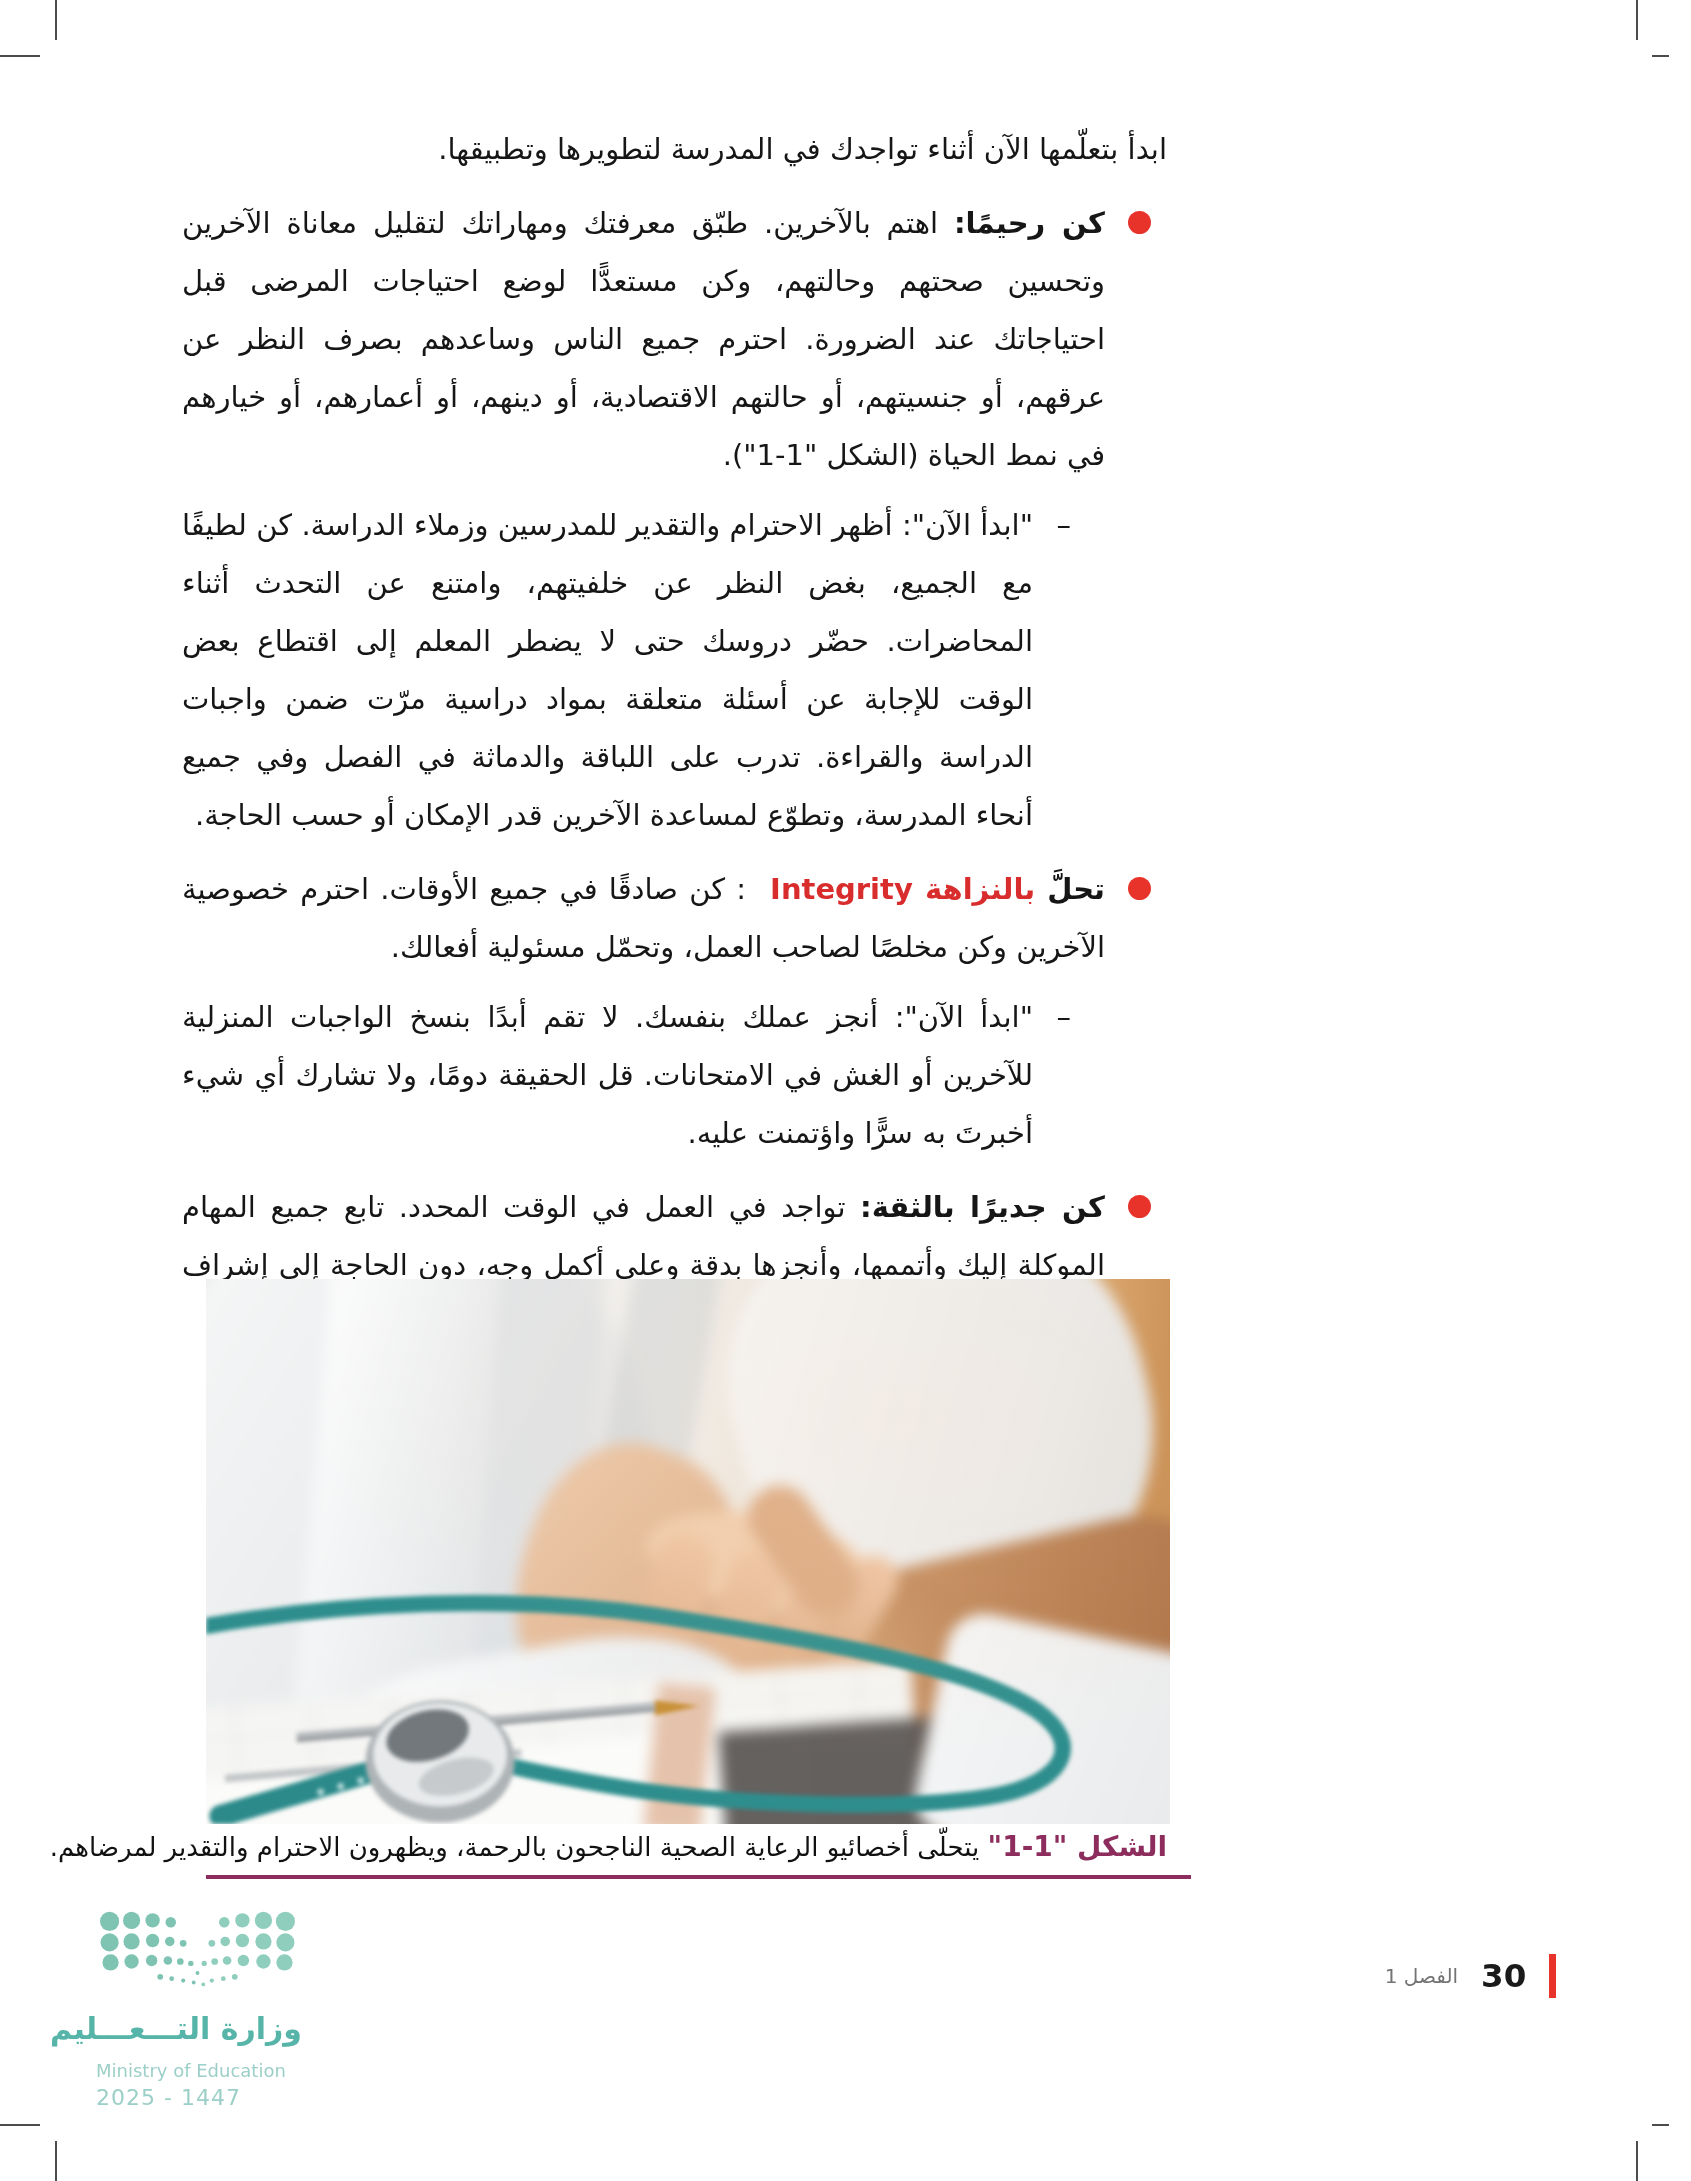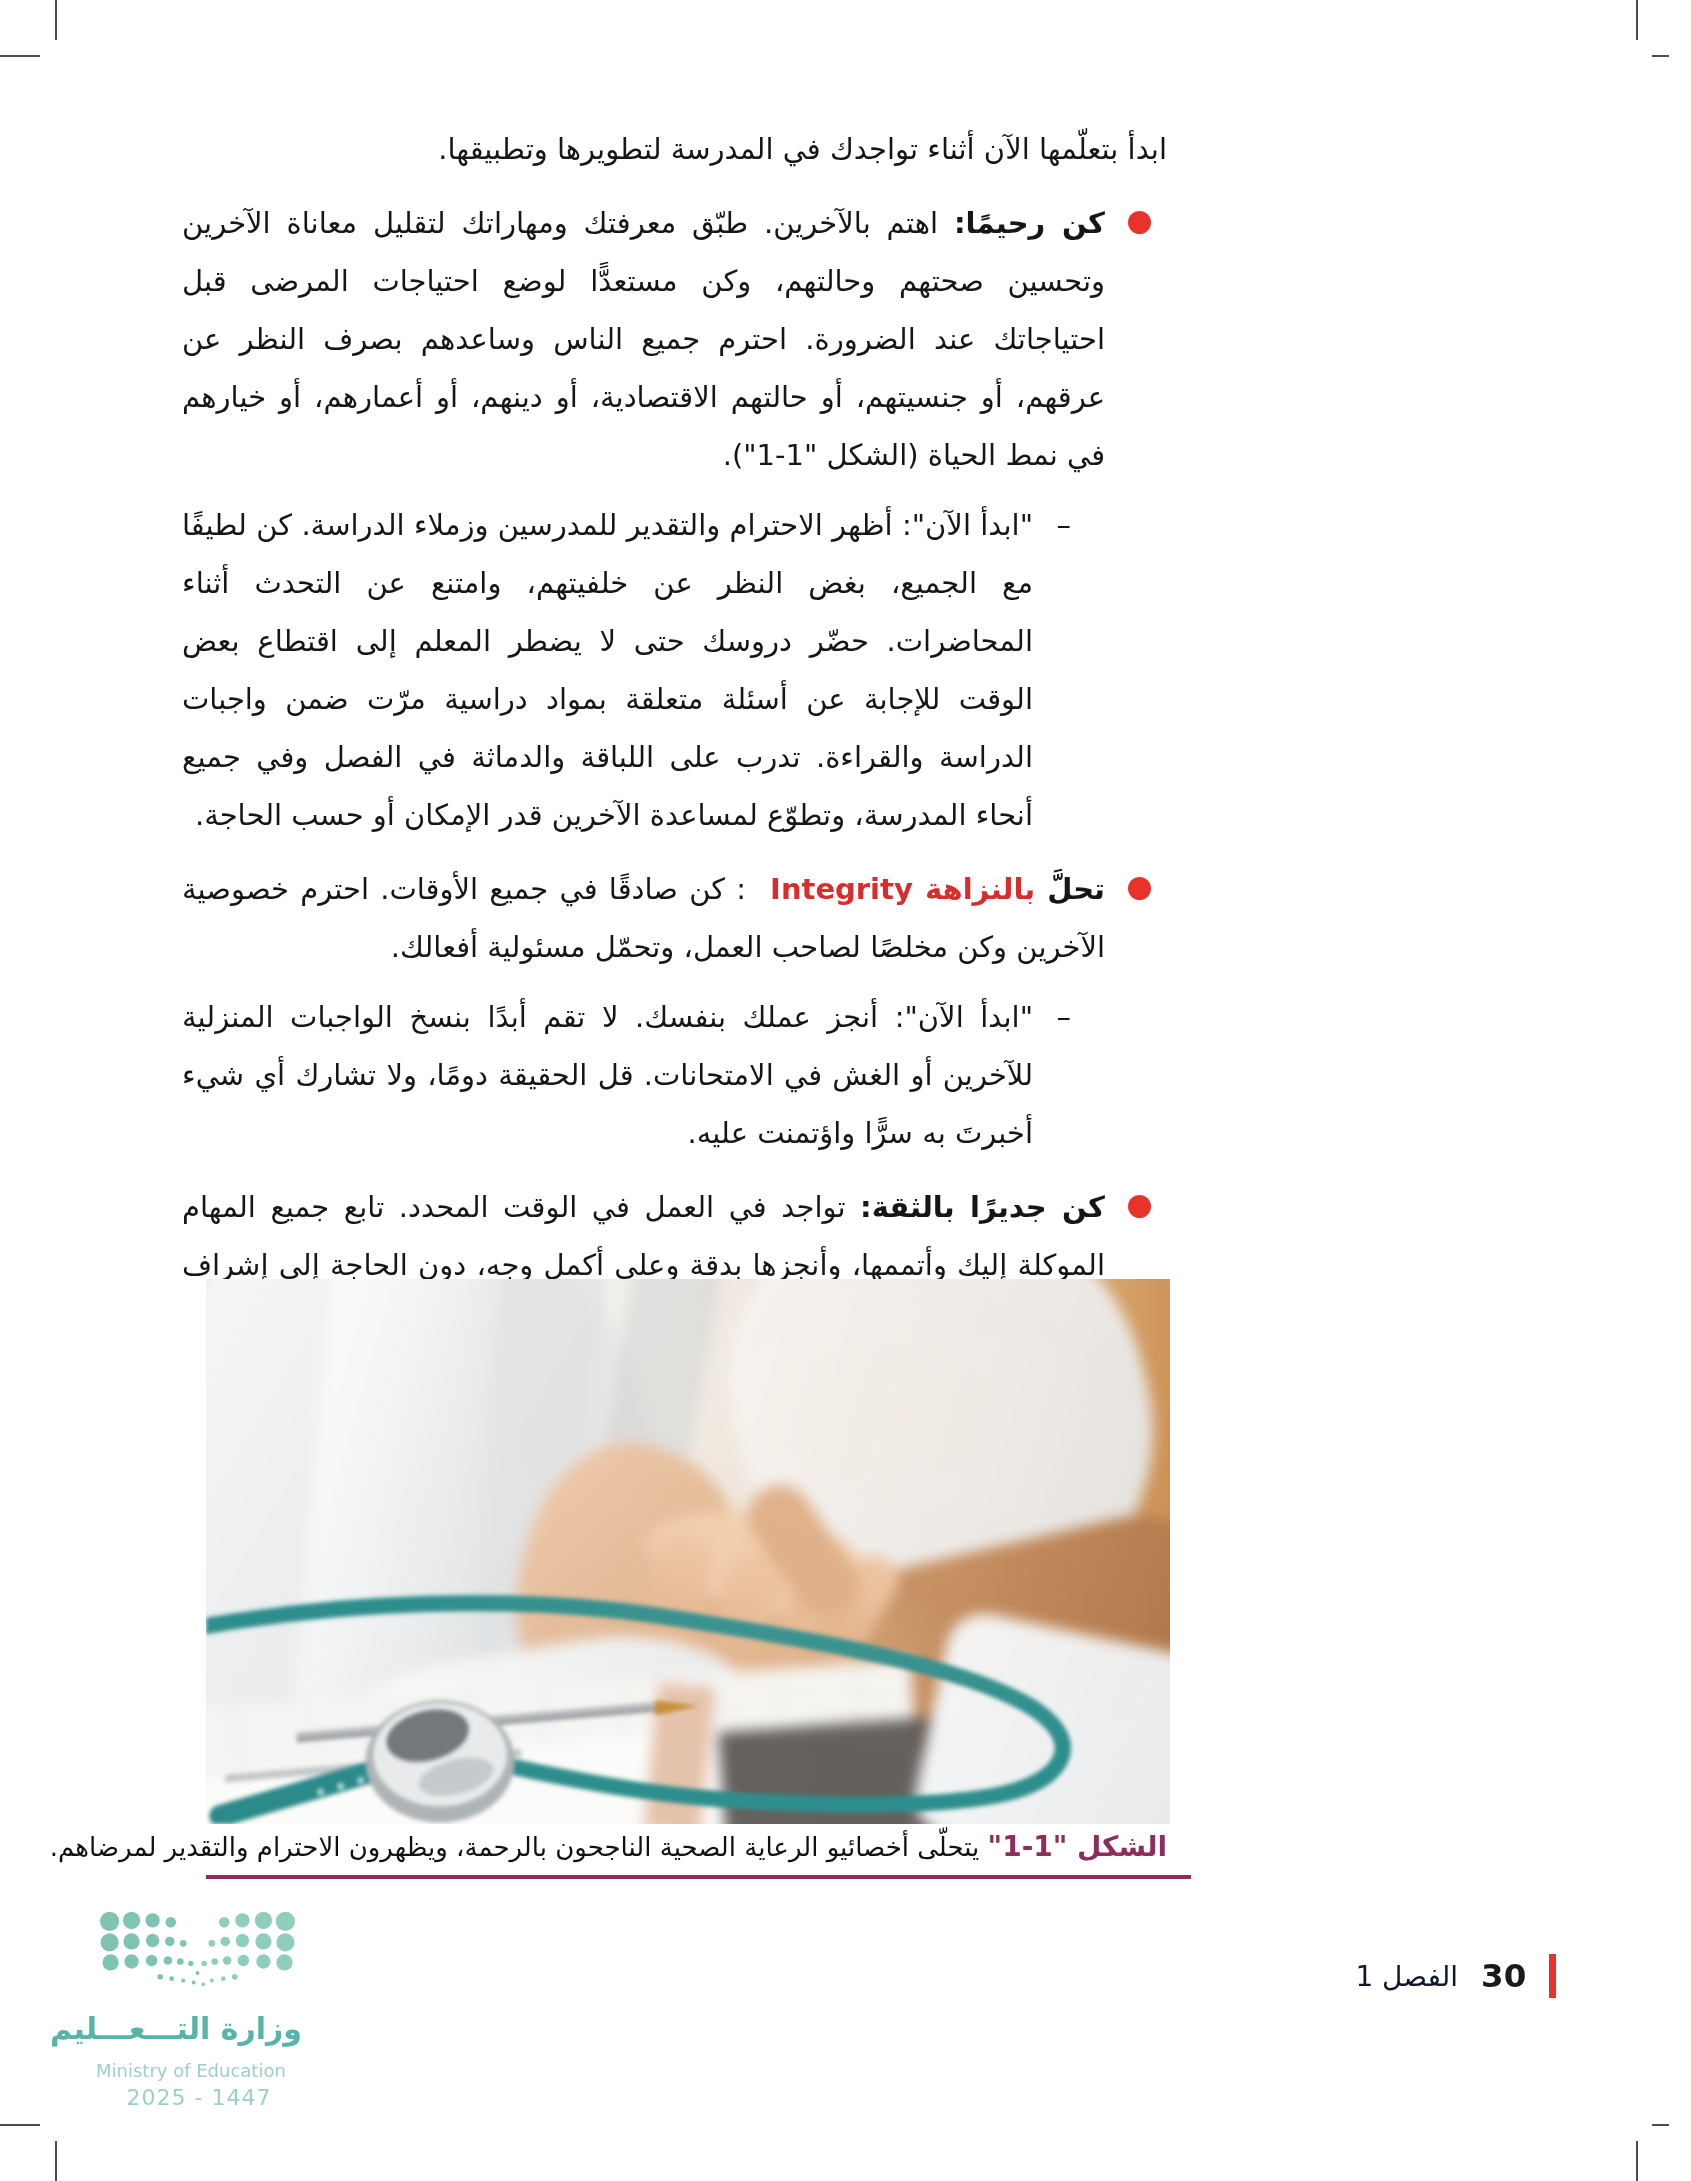--- a/index.html
+++ b/index.html
@@ -70,27 +70,27 @@
   .caption{position:absolute;top:1828px;right:502px;direction:rtl;white-space:nowrap;
            font-size:26px;line-height:38px;color:#111;}
   .cap-label{color:#8c2d5e;font-weight:bold;font-size:28px;}
   .cap-rule{position:absolute;left:206px;top:1875px;width:985px;height:3.8px;background:#8c2d5e;}
 
   
   .logo{position:absolute;left:96px;top:1908px;width:206px;}
   .logo-word{margin-top:13.4px;font-size:30px;font-weight:bold;color:#57b4a8;direction:rtl;
              text-align:center;white-space:nowrap;}
   .logo-en{margin-top:14px;font-size:18px;color:#9ccfc8;white-space:nowrap;}
-  .logo-years{margin-top:3.8px;font-size:22px;color:#9ccfc8;letter-spacing:1px;text-align:center;}
+  .logo-years{margin-top:3.8px;font-size:22px;color:#9ccfc8;letter-spacing:1px;}
 
   
   .footer{position:absolute;top:1954px;right:113px;display:flex;direction:rtl;align-items:center;gap:23px;}
   .footer-bar{width:6.7px;height:44px;background:#e8332a;}
   .page-num{font-size:32.5px;font-weight:bold;color:#1a1a1a;}
-  .chapter{font-size:28px;color:#0f172a;}
+  .chapter{font-size:20px;color:#737373;}
 </style>
 </head>
 <body>
 
 <div class="page">
 
   <div class="cropmark cm-v" style="left:55px;top:0;"></div>
   <div class="cropmark cm-h" style="left:0;top:55px;"></div>
   <div class="cropmark cm-v" style="left:1636px;top:0;"></div>
   <div class="cropmark cm-h" style="left:1652px;top:55px;"></div>

